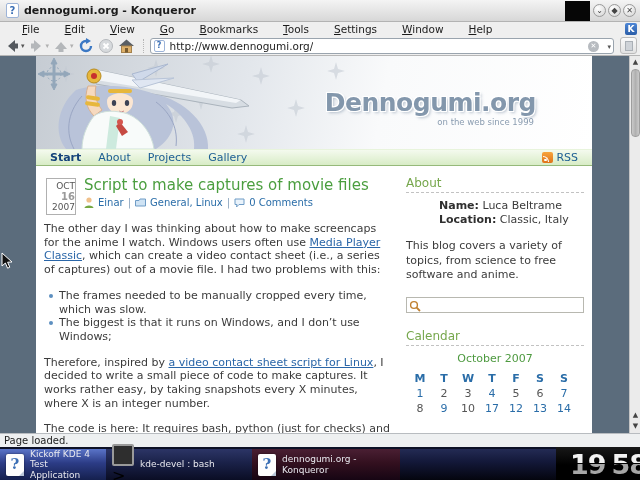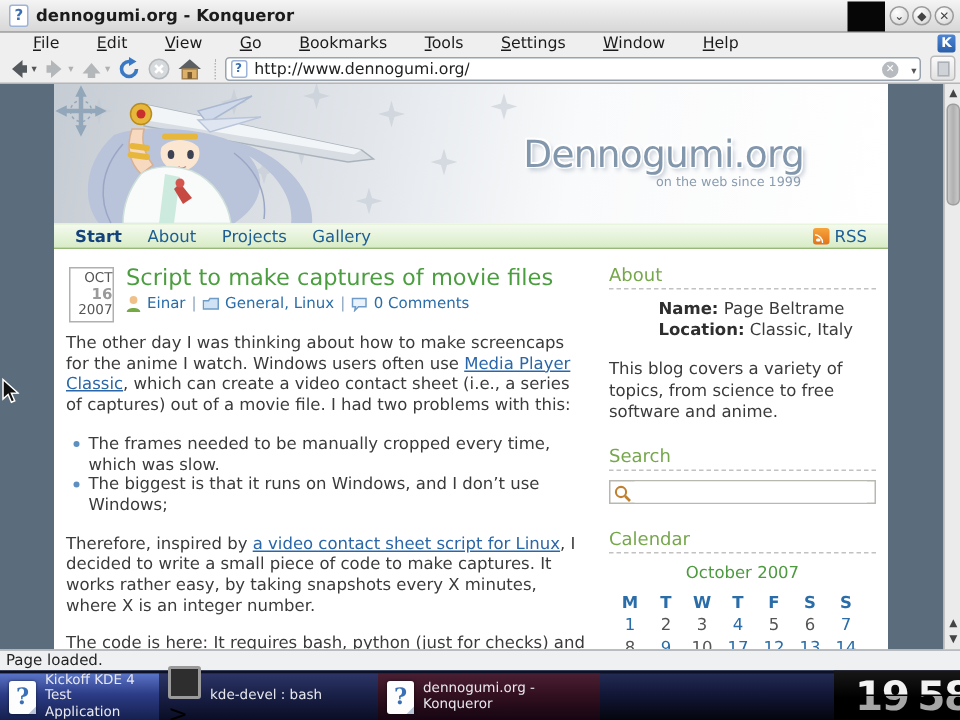--- a/index.html
+++ b/index.html
@@ -50,21 +50,21 @@
 
   
   .viewport{position:absolute;left:0;top:56px;width:640px;height:377px;background:#5b6c7c;overflow:hidden;}
   .page{position:absolute;left:36px;top:0;width:556px;height:377px;background:#fff;overflow:hidden;}
 
   
   .banner{position:relative;width:556px;height:93px;overflow:hidden;
     background:linear-gradient(100deg,#c6ccd3 0%,#e3e7ec 38%,#f9fafb 62%,#ffffff 100%);}
   .banner svg{position:absolute;left:0;top:0;}
   .pattern{position:absolute;left:120px;top:0;}
-  .sitetitle{position:absolute;right:56px;top:32px;font-size:25px;font-weight:normal;color:#8397ac;
+  .sitetitle{position:absolute;right:56px;top:32px;font-size:25px;font-weight:bold;color:#8397ac;
     letter-spacing:-0.5px;
     text-shadow:1px 1px 0 #fff,-1px -1px 0 #fff,1px -1px 0 #fff,-1px 1px 0 #fff,2px 2px 3px rgba(110,130,155,.45);}
   .tagline{position:absolute;right:58px;top:61px;font-size:8.5px;color:#8a9cb0;}
   .compass{position:absolute;right:16px;top:34px;}
 
   
   .navbar{position:relative;width:556px;height:17px;
     background:linear-gradient(#f4faee,#d8ecc6);
     border-top:1px solid #e8f4dc;border-bottom:1px solid #96b97a;
     display:flex;align-items:center;gap:17px;padding:0 14px;font-size:11px;}
@@ -352,24 +352,23 @@
               <li>The frames needed to be manually cropped every time, which was slow.</li>
               <li>The biggest is that it runs on Windows, and I don’t use Windows;</li>
             </ul>
           <p class="para"><span>Therefore, inspired by </span><a class="ilink">a video contact sheet script for Linux</a><span>, I decided to write a small piece of code to make captures. It works rather easy, by taking snapshots every X minutes, where X is an integer number.</span></p>
           <p class="para"><span>The code is here: It requires bash, python (just for checks) and </span></p>
 
         </div>
 
         <div class="side">
           <h2 class="sheading">About</h2>
-          <div class="kv"><b>Name:</b> <span>Page Beltrame</span></div>
+          <div class="kv"><b>Name:</b> <span>Luca Beltrame</span></div>
           <div class="kv"><b>Location:</b> <span>Classic, Italy</span></div>
           <div class="sdesc">This blog covers a variety of topics, from science to free software and anime.</div>
-          <h2 class="sheading">Search</h2>
           <div class="searchbox">
             <svg width="13" height="13">
               <circle cx="5" cy="5" r="3.4" fill="none" stroke="#c08030" stroke-width="1.4"></circle>
               <path d="M7.7,7.7 L11,11" stroke="#c08030" stroke-width="1.8"></path>
             </svg>
             <input type="text" value="" style="">
           </div>
           <h2 class="sheading">Calendar</h2>
           <div class="calmonth">October 2007</div>
           <table class="cal">

